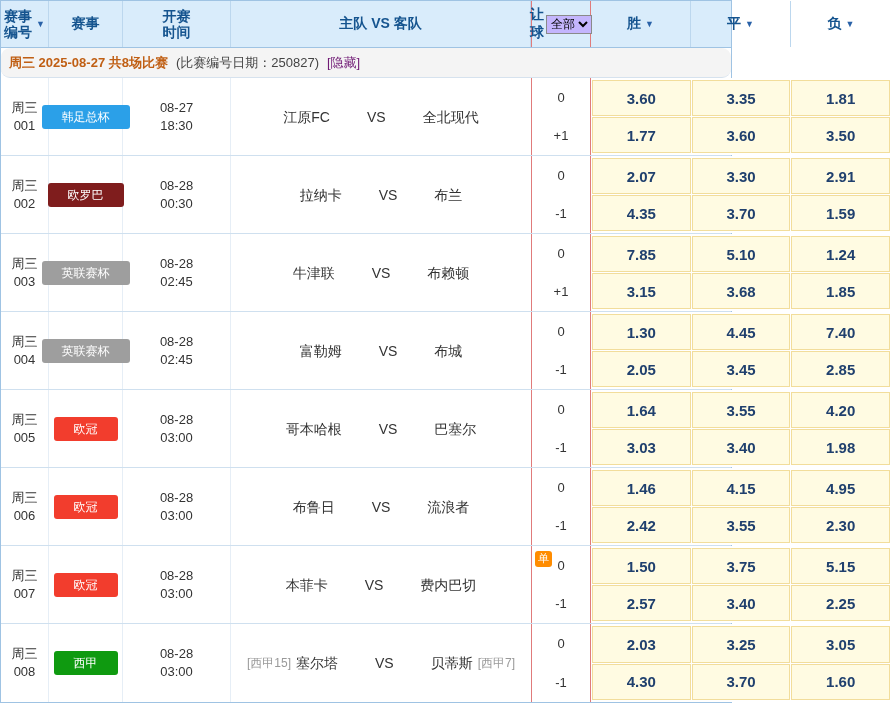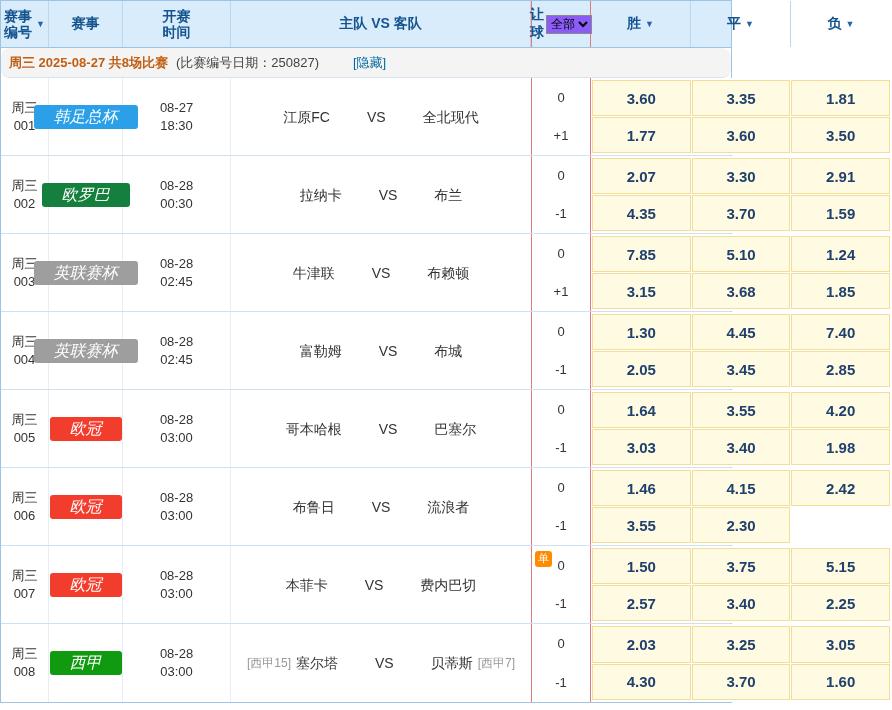--- a/index.html
+++ b/index.html
@@ -36,39 +36,39 @@
     flex-direction: row;
     gap: 2px;
     border-left: 1px solid #e07b7b;
     border-right: 1px solid #e07b7b;
   }
   .caret { font-size: 9px; color: #2a62a8; cursor: pointer; line-height: 1; }
   .handicap-select {
     font-size: 12px;
     height: 19px;
     border: 1px solid #8a8a8a;
-    background: #8b5cf6;
+    background: #c4b5fd;
     font-family: inherit;
   }
 
   
   .subheader {
     height: 30px;
     display: flex;
     align-items: center;
     gap: 8px;
     padding-left: 8px;
     background: #f4f4f4;
     border-bottom: 1px solid #d6e2ee;
     font-size: 13px;
     border-radius: 9px;
   }
   .sub-title { color: #c05f14; font-weight: bold; }
   .sub-note { color: #444; }
-  .sub-hide { color: #0369a1; cursor: pointer; margin-left: 26px; }
+  .sub-hide { color: #701a75; cursor: pointer; }
 
   
   .match {
     display: grid;
     grid-template-columns: 48px 74px 108px 300px 60px 300px;
     height: 78px;
     border-bottom: 1px solid #cfe0ef;
   }
   .match:last-child { border-bottom: none; }
   .c {
@@ -86,26 +86,25 @@
     gap: 37px;
     font-size: 14px;
     border-right: none;
   }
   .team-group { display: flex; align-items: center; gap: 5px; }
   .rank { color: #999; font-size: 12px; }
   .vs { color: #333; }
 
   .badge {
     color: #fff;
-    font-size: 16px;
+    font-size: 12px;
     padding: 3px 20px;
     border-radius: 3px;
     white-space: nowrap;
     cursor: pointer;
-    font-style: italic;
   }
 
   .hcol {
     display: grid;
     grid-template-rows: 1fr 1fr;
     border-left: 1px solid #e07b7b;
     border-right: 1px solid #e07b7b;
   }
   .hcell {
     position: relative;
@@ -239,21 +238,21 @@
       <div class="ocell">3.60</div>
       <div class="ocell">3.50</div>
     </div>
       </div>
       <div class="match">
     <div class="c">
       <div>周三</div>
       <div>002</div>
     </div>
     <div class="c">
-      <span class="badge" style="background:#15803d">欧罗巴</span>
+      <span class="badge" style="background:#7f1d1d">欧罗巴</span>
     </div>
     <div class="c">
       <div>08-28</div>
       <div>00:30</div>
     </div>
     <div class="c col-teams">
       <span class="team-group">
 
         <span>拉纳卡</span>
       </span>
@@ -432,20 +431,21 @@
 
         <span>0</span>
       </div>
       <div class="hcell">
         <span>-1</span>
       </div>
     </div>
     <div class="odds">
       <div class="ocell">1.46</div>
       <div class="ocell">4.15</div>
+      <div class="ocell">4.95</div>
       <div class="ocell">2.42</div>
       <div class="ocell">3.55</div>
       <div class="ocell">2.30</div>
     </div>
       </div>
       <div class="match">
     <div class="c">
       <div>周三</div>
       <div>007</div>
     </div>

